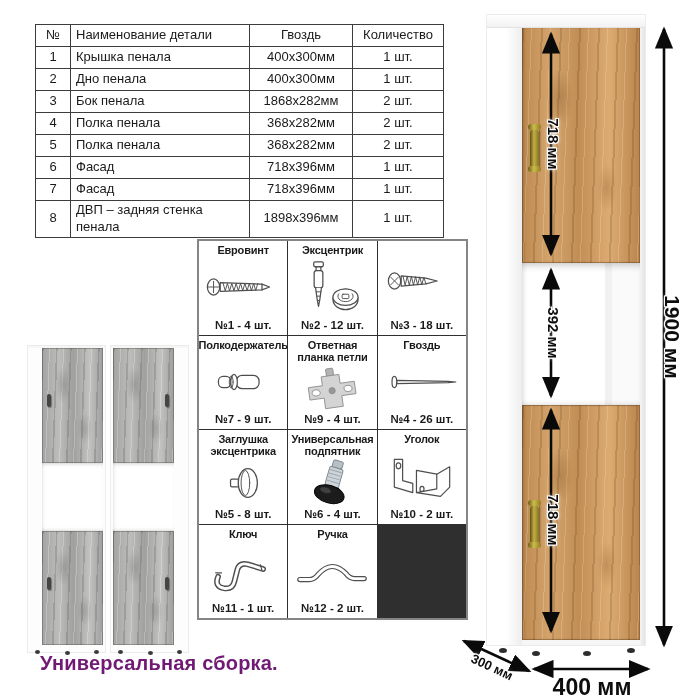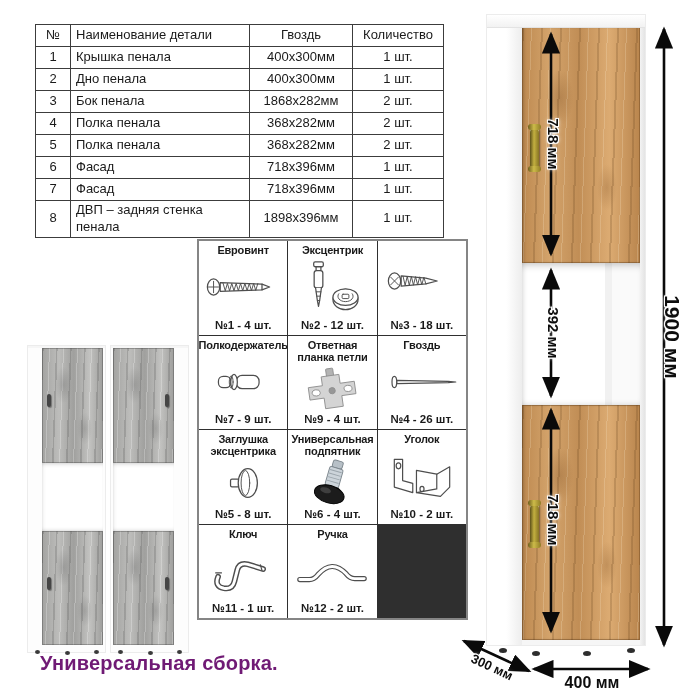--- a/index.html
+++ b/index.html
@@ -76,21 +76,21 @@
   .lc-handle{position:absolute;width:4px;height:13px;border-radius:2px;background:#454545;
         box-shadow:1px 1px 1px rgba(0,0,0,.35);}
   .lfoot{position:absolute;width:5px;height:4px;border-radius:50%;background:#3a3a3a;}
 
   
   .dim{position:absolute;font-weight:bold;color:#0d0d0d;white-space:nowrap;
        text-shadow:-1px -1px 0 #fff,1px -1px 0 #fff,-1px 1px 0 #fff,1px 1px 0 #fff,
                    0 0 3px #fff,0 0 5px #fff;}
   .dim.vert{writing-mode:vertical-rl;transform:translate(-50%,-50%);font-size:15px;}
   .dim.big{font-size:21px;}
-  .dim.horiz{transform:translate(-50%,0);font-size:16px;}
+  .dim.horiz{transform:translate(-50%,0);font-size:23px;}
   .dim.diag{font-size:13px;transform:translate(-50%,-50%) rotate(25deg);}
 
   #arrow-overlay{position:absolute;left:0;top:0;width:700px;height:700px;pointer-events:none;}
 
   
   #caption{position:absolute;left:12px;top:652px;font-size:20px;font-weight:bold;
            letter-spacing:.2px;color:#701a75;margin-left:28px;}
 
   .icon-line{stroke:#4e4e4e;fill:#ffffff;stroke-width:1.3;stroke-linejoin:round;stroke-linecap:round;}
 </style>

